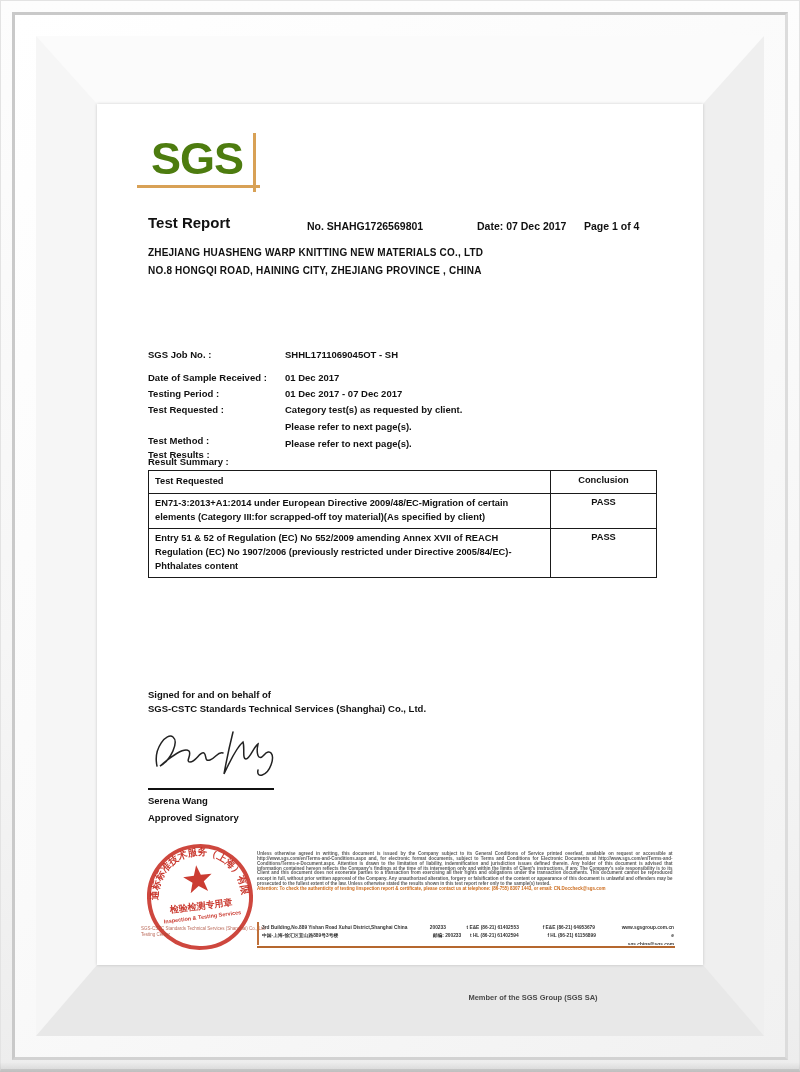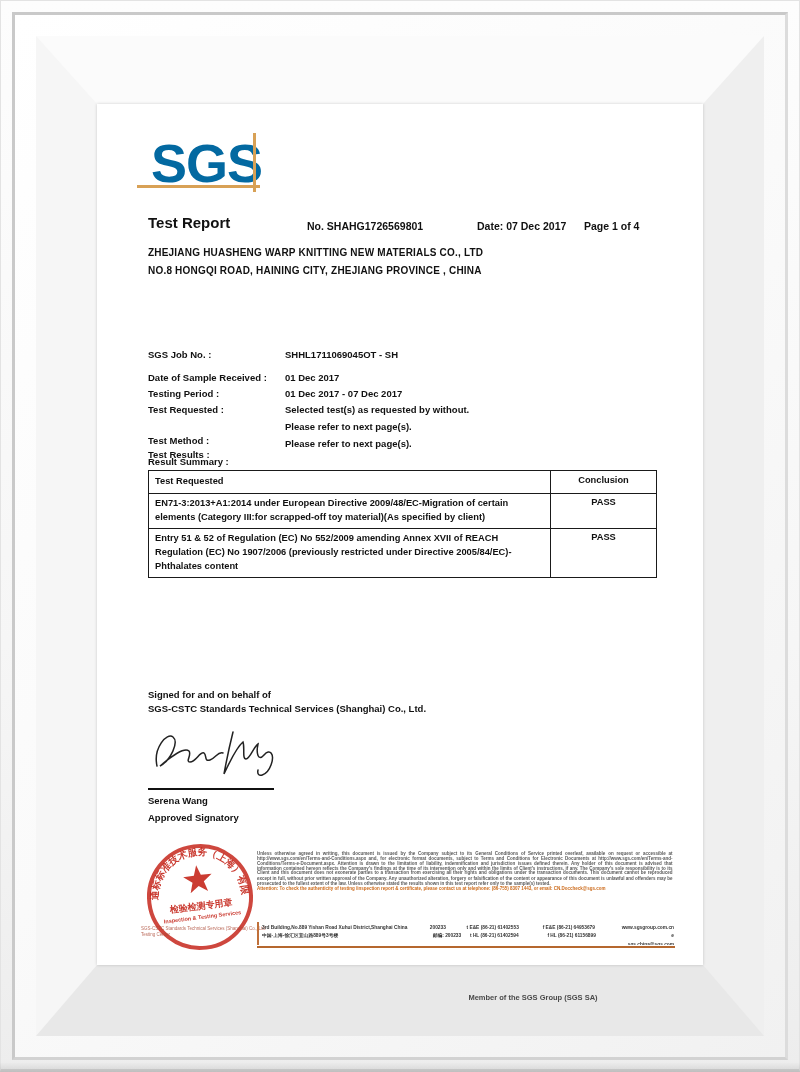--- a/index.html
+++ b/index.html
@@ -20,21 +20,21 @@
   }
   .frame-shadow-bottom{position:absolute;left:0;right:0;bottom:0;height:10px;background:linear-gradient(180deg,rgba(0,0,0,0) 0%,rgba(0,0,0,0.10) 100%);}
   
   .paper{
     position:absolute;left:97px;top:104px;width:606px;height:861px;
     background:#ffffff;box-shadow:0 0 3px rgba(0,0,0,.18);
     color:#111;
   }
   .abs{position:absolute;white-space:nowrap;}
   
-  .logo-text{left:54px;top:32px;font-size:54px;line-height:1;font-weight:bold;color:#0369a1;letter-spacing:-1px;}
+  .logo-text{left:54px;top:32px;font-size:45px;line-height:1;font-weight:bold;color:#4d7c0f;letter-spacing:-1px;}
   .logo-hline{left:40px;top:81px;width:123px;height:2.5px;background:#d8a156;}
   .logo-vline{left:156px;top:29px;width:2.5px;height:59px;background:#d8a156;}
   
   .title{left:51px;top:110px;font-size:15px;font-weight:bold;}
   .hmeta{top:116px;font-size:10.5px;font-weight:bold;text-align:center;}
   
   .client{left:51px;font-size:10px;font-weight:bold;letter-spacing:.2px;}
   
   .sample{left:51px;top:224px;font-size:9.3px;font-weight:bold;}
   .flabel{left:51px;font-size:9.5px;font-weight:bold;}
@@ -106,21 +106,21 @@
   <div class="abs client" style="top:161px;">NO.8 HONGQI ROAD, HAINING CITY, ZHEJIANG PROVINCE , CHINA</div>
 
 
   <div class="abs flabel" style="top:245px;">SGS Job No. :</div>
   <div class="abs fvalue" style="top:245px;">SHHL1711069045OT - SH</div>
   <div class="abs flabel" style="top:268px;">Date of Sample Received :</div>
   <div class="abs fvalue" style="top:268px;">01 Dec 2017</div>
   <div class="abs flabel" style="top:284px;">Testing Period :</div>
   <div class="abs fvalue" style="top:284px;">01 Dec 2017 - 07 Dec 2017</div>
   <div class="abs flabel" style="top:300px;">Test Requested :</div>
-  <div class="abs fvalue" style="top:300px;">Selected test(s) as requested by without.</div>
+  <div class="abs fvalue" style="top:300px;">Category test(s) as requested by client.</div>
   <div class="abs flabel" style="top:331px;">Test Method :</div>
   <div class="abs fvalue" style="top:317px;">Please refer to next page(s).</div>
   <div class="abs flabel" style="top:332px;margin-top:13px;">Test Results :</div>
   <div class="abs fvalue" style="top:334px;">Please refer to next page(s).</div>
 
   <div class="abs flabel" style="top:352px;">Result Summary :</div>
 
   <div class="rtable">
     <div class="trow thead first">
       <div class="tcell-test">Test Requested</div>

